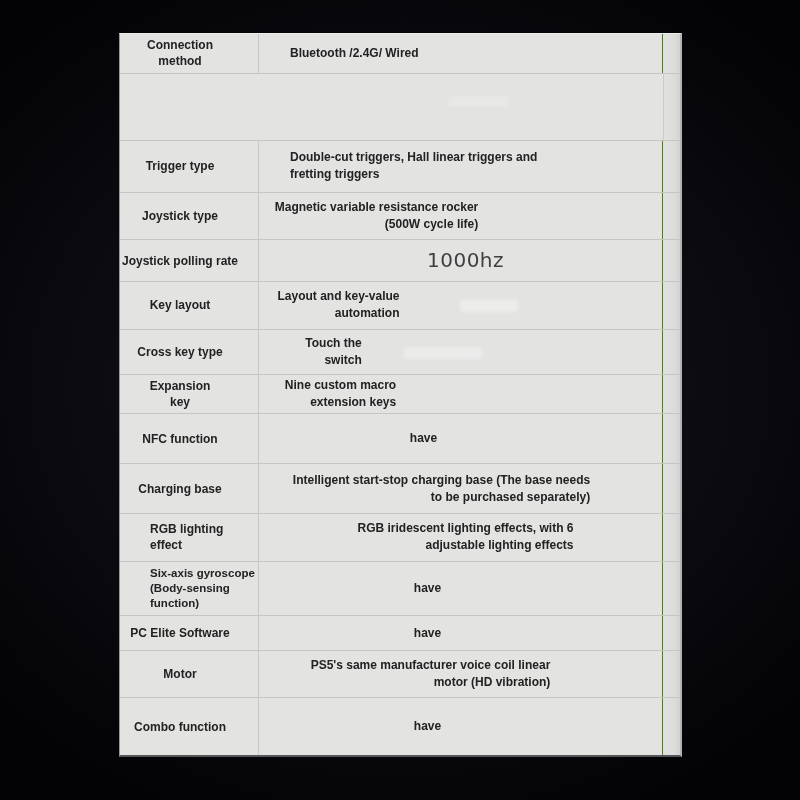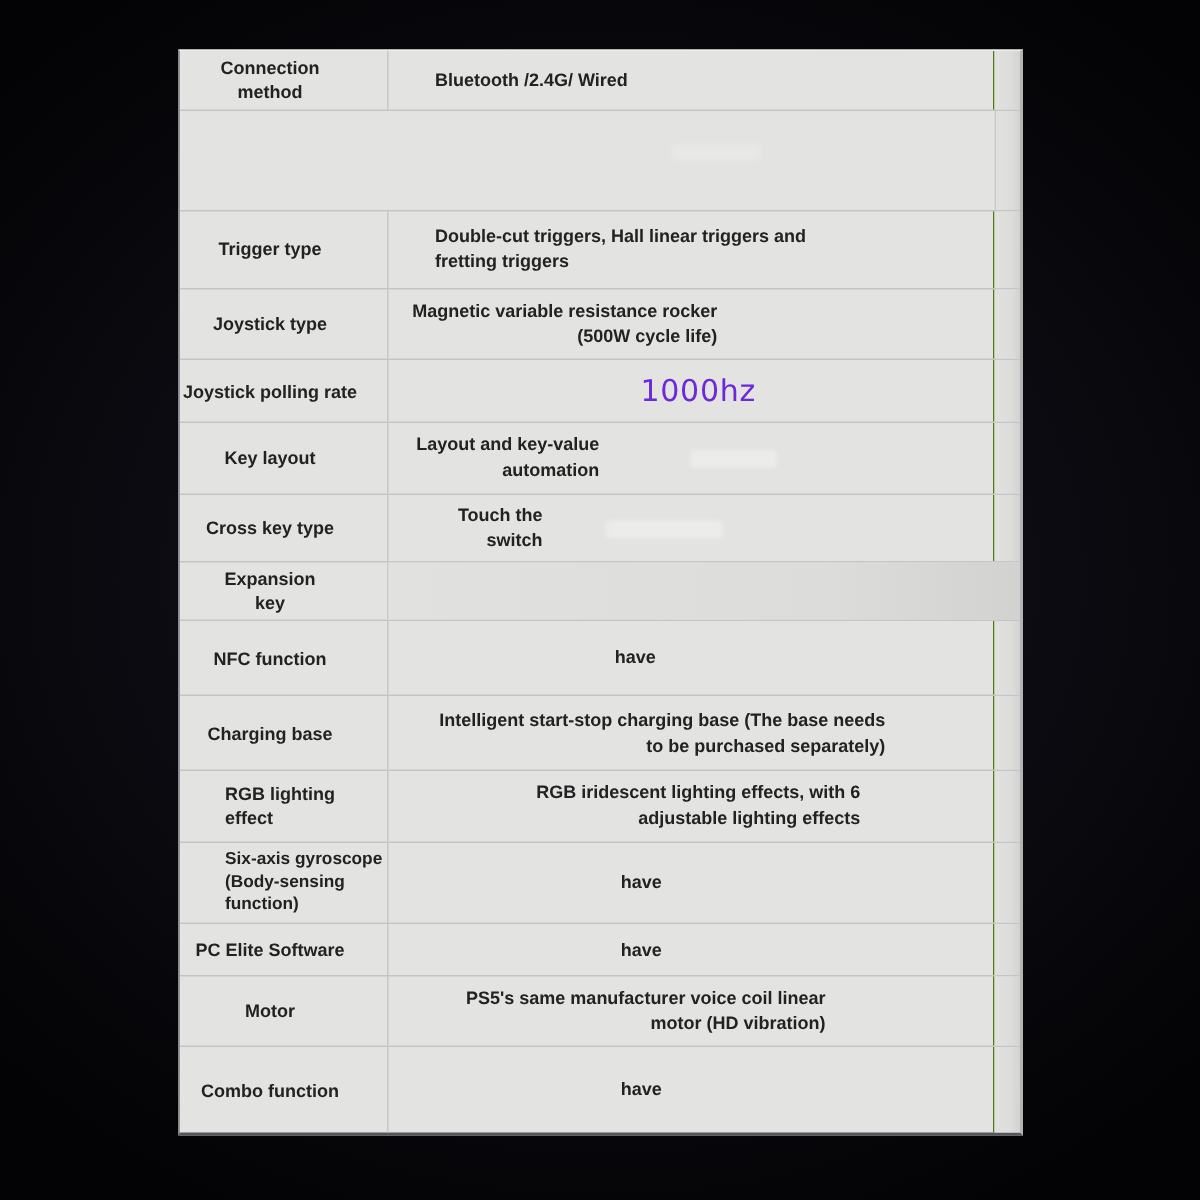--- a/index.html
+++ b/index.html
@@ -40,21 +40,21 @@
     border-right: 1px solid #4d7c0f;
     display: flex; align-items: center; justify-content: center;
     font-size: 12px; font-weight: 700; line-height: 17px;
     white-space: pre-line;
   }
   .cell-value .vtext { position: relative; text-align: right; }
   .cell-value.vleft { justify-content: flex-start; }
   .cell-value.vleft .vtext { text-align: left; padding-left: 31px; }
   .cell-value.big .vtext {
     font-family: "DejaVu Sans", sans-serif;
-    font-size: 20px; font-weight: 400; color: #6d28d9; letter-spacing: 0.5px;
+    font-size: 20px; font-weight: 400; color: #404040; letter-spacing: 0.5px;
   }
   .cell-merged {
     flex: 0 0 544px; width: 544px;
     border-right: 1px solid #c9cbca;
   }
   .cell-edge {
     flex: 1 1 auto;
     background: linear-gradient(90deg, #e1e1e0 0%, #dcdcdb 70%, #d2d2d1 100%);
   }
   .ghost {
@@ -111,20 +111,22 @@
   <div class="row" style="height:45px">
     <div class="cell-label"><span class="ltext">Cross key type</span></div>
     <div class="cell-value"><span class="vtext" style="left:-127px">Touch the
 switch</span></div>
     <div class="cell-edge"></div>
   </div>
 
   <div class="row" style="height:40px">
     <div class="cell-label"><span class="ltext">Expansion
 key</span></div>
+    <div class="cell-value"><span class="vtext" style="left:-120px">Nine custom macro
+extension keys</span></div>
     <div class="cell-edge"></div>
   </div>
 
   <div class="row" style="height:50px">
     <div class="cell-label"><span class="ltext">NFC function</span></div>
     <div class="cell-value"><span class="vtext" style="left:-37px">have</span></div>
     <div class="cell-edge"></div>
   </div>
 
   <div class="row" style="height:50px">

